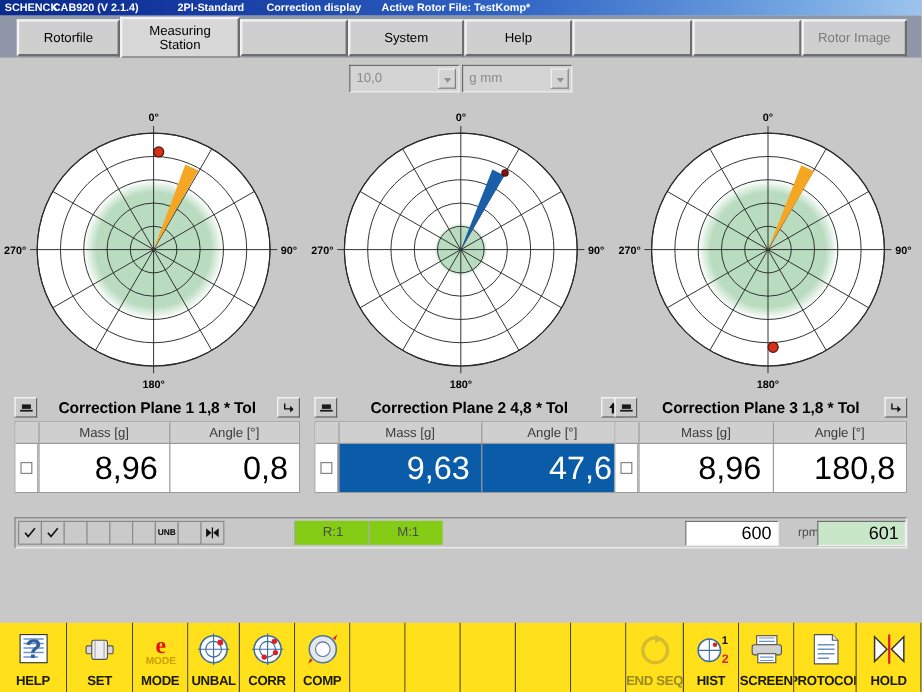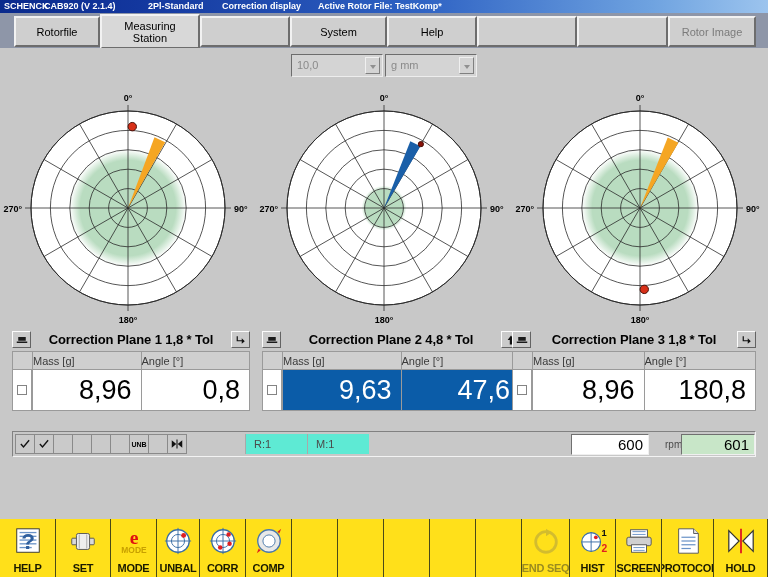--- a/index.html
+++ b/index.html
@@ -81,21 +81,21 @@
   }
   .plane-title {
     flex: 1 1 auto; text-align: center; font-size: 13px; font-weight: bold;
     color: #000; white-space: nowrap; letter-spacing: -0.1px;
   }
   .plane-grid {
     display: grid; grid-template-columns: 19px 1fr 1fr;
     border: 1px solid #9a9a9a; background: #fff; margin-top: 1px;
   }
   .cellhdr {
-    background: #cfcfcf; font-size: 11px; color: #3a3a3a; text-align: left;
+    background: #cfcfcf; font-size: 11px; color: #3a3a3a; text-align: center;
     height: 18px; line-height: 18px; border-bottom: 1px solid #9a9a9a;
     border-left: 1px solid #9a9a9a;
   }
   .cellhdr.first { border-left: none; }
   .valcell {
     height: 40px; line-height: 40px; text-align: right; padding-right: 9px;
     font-size: 27px; color: #000; background: #fff; border-left: 1px solid #9a9a9a;
     overflow: hidden;
   }
   .valcell.sel { background: #0b5ca8; color: #fff; }
@@ -119,21 +119,21 @@
     width: 20px; height: 20px; margin-left: -1px;
     background: #cacaca;
     border: 1px solid #8a8a8a;
     display: flex; align-items: center; justify-content: center;
     font-size: 7px; font-weight: bold; color: #000; cursor: default;
   }
   .stcell.first { margin-left: 2px; }
   .stgap { width: 58px; }
   .stlabel {
     width: 62px; height: 20px; line-height: 20px; font-size: 11px; color: #4b4b4b;
-    background: #5eead4; padding-left: 8px;
+    background: #84cc16; padding-left: 23px;
     border-left: 1px solid #a9a9a9;
   }
   .stfill { flex: 1 1 auto; height: 20px; background: #c8c8c8; }
   .rpmbox {
     width: 78px; height: 21px; background: #fff;
     border-top: 1px solid #707070; border-left: 1px solid #707070;
     border-right: 1px solid #efefef; border-bottom: 1px solid #efefef;
     font-size: 15px; text-align: right; padding-right: 5px; line-height: 19px; color: #000;
   }
   .rpmunit { width: 32px; text-align: center; font-size: 10px; color: #4b4b4b; padding-left: 16px; }

